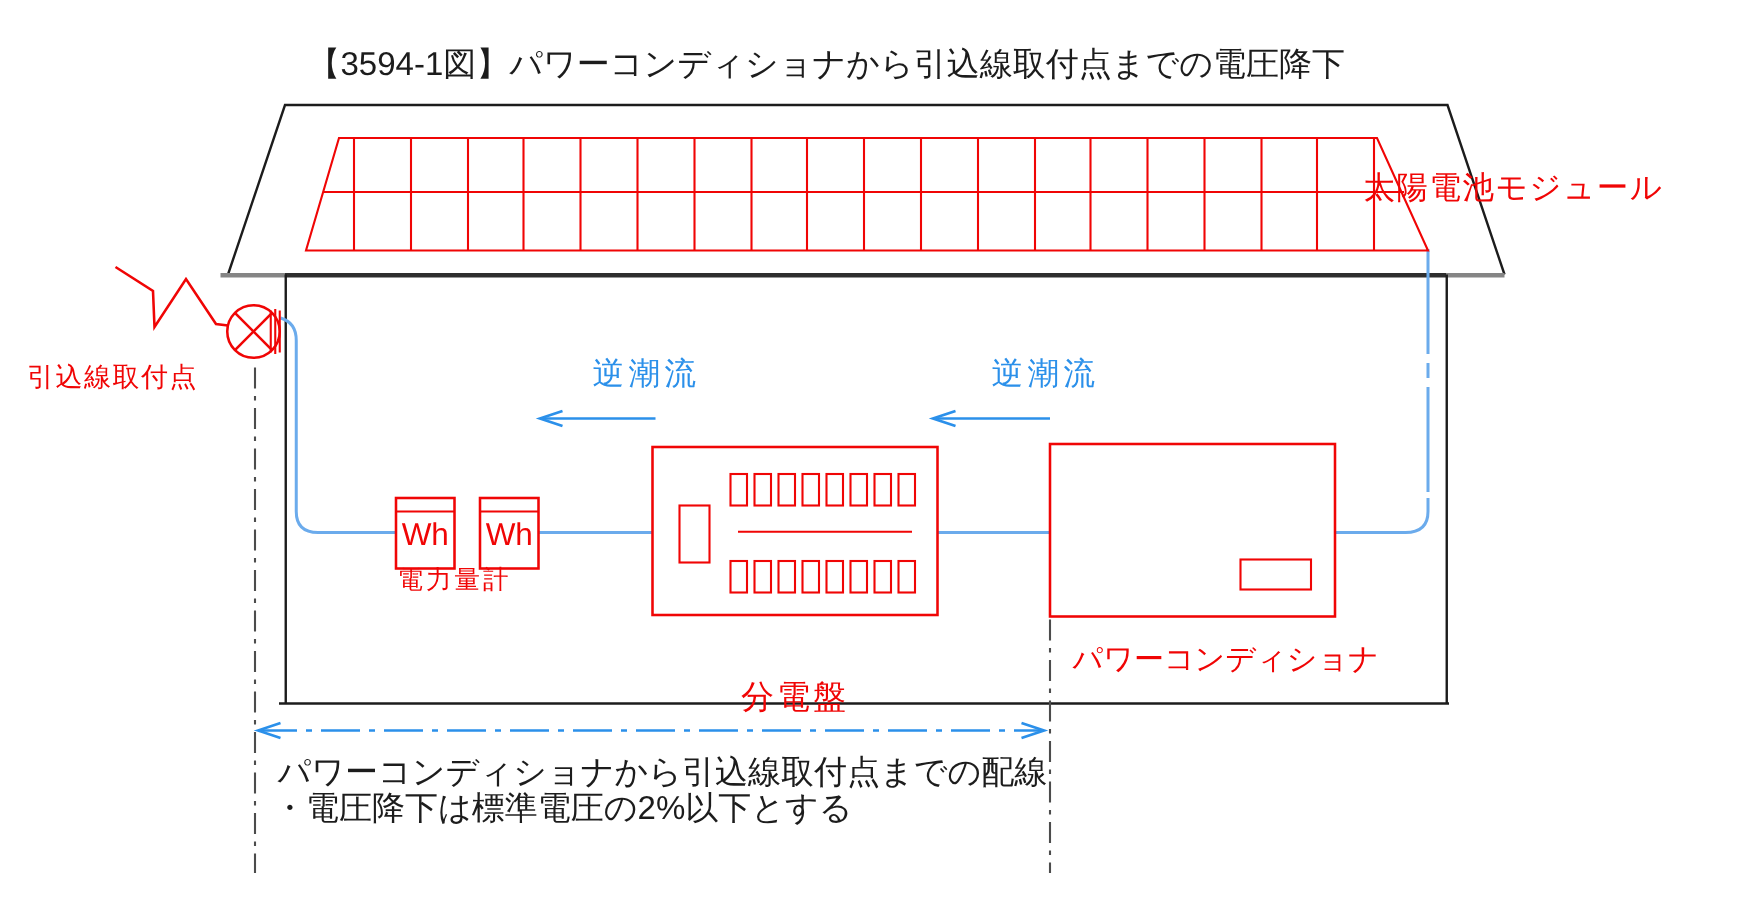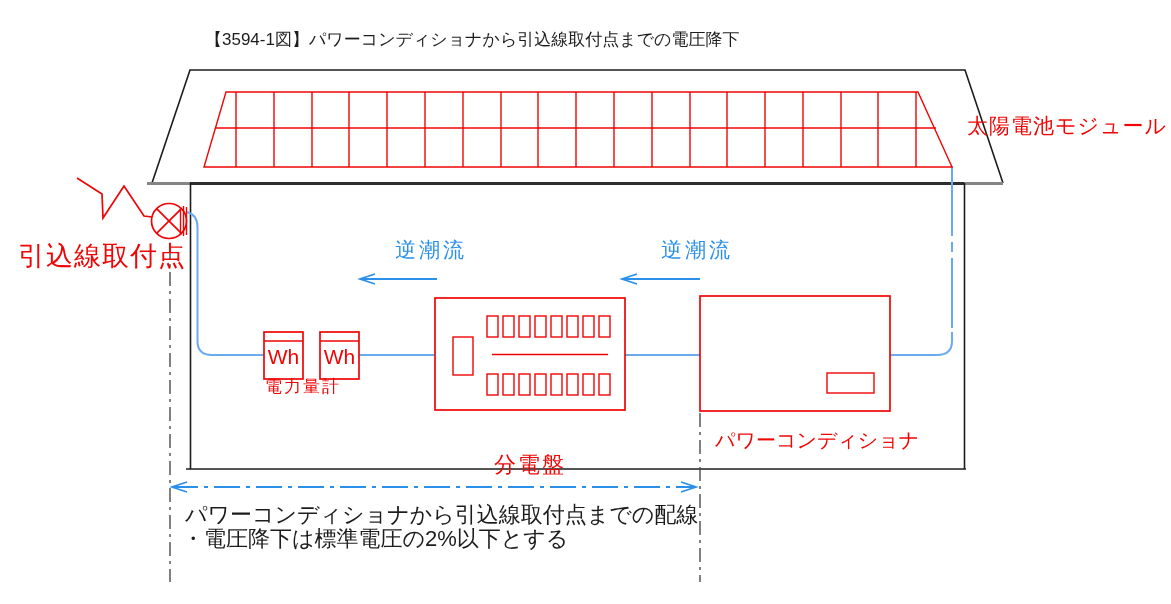--- a/index.html
+++ b/index.html
@@ -135,25 +135,25 @@
       <polyline class="barrow" points="637,274 622,279 637,284"></polyline>
     </g>
 
     <g>
       <line class="barrow" x1="172" y1="487" x2="696" y2="487" stroke-dasharray="26 6 4 6"></line>
       <polyline class="barrow" points="187,482 172,487 187,492"></polyline>
       <polyline class="barrow" points="681,482 696,487 681,492"></polyline>
     </g>
   </svg>
 
-  <div class="lbl black" style="left:205px;top:31px;font-size:17px;">【3594-1図】パワーコンディショナから引込線取付点までの電圧降下</div>
+  <div class="lbl black" style="left:205px;top:31px;font-size:22px;">【3594-1図】パワーコンディショナから引込線取付点までの電圧降下</div>
 
-  <div class="lbl red" style="left:967px;top:114px;font-size:21px;letter-spacing:1px;">太陽電池モジュール</div>
+  <div class="lbl red" style="left:909px;top:114px;font-size:21px;letter-spacing:1px;">太陽電池モジュール</div>
 
-  <div class="lbl red" style="left:18px;top:242px;font-size:27px;letter-spacing:1px;">引込線取付点</div>
+  <div class="lbl red" style="left:18px;top:242px;font-size:18px;letter-spacing:1px;">引込線取付点</div>
 
   <div class="lbl blue" style="left:362px;top:238px;font-size:21px;letter-spacing:3px;">逆潮流</div>
   <div class="lbl blue" style="left:628px;top:238px;font-size:21px;letter-spacing:3px;">逆潮流</div>
 
   <div class="lbl red" style="left:264px;top:345px;width:39px;text-align:center;font-size:21px;">Wh</div>
   <div class="lbl red" style="left:320px;top:345px;width:39px;text-align:center;font-size:21px;">Wh</div>
 
   <div class="lbl red" style="left:265px;top:378px;font-size:17px;letter-spacing:2px;">電力量計</div>
 
   <div class="lbl red" style="left:494px;top:431px;font-size:22px;letter-spacing:2px;margin-top:22px;">分電盤</div>

